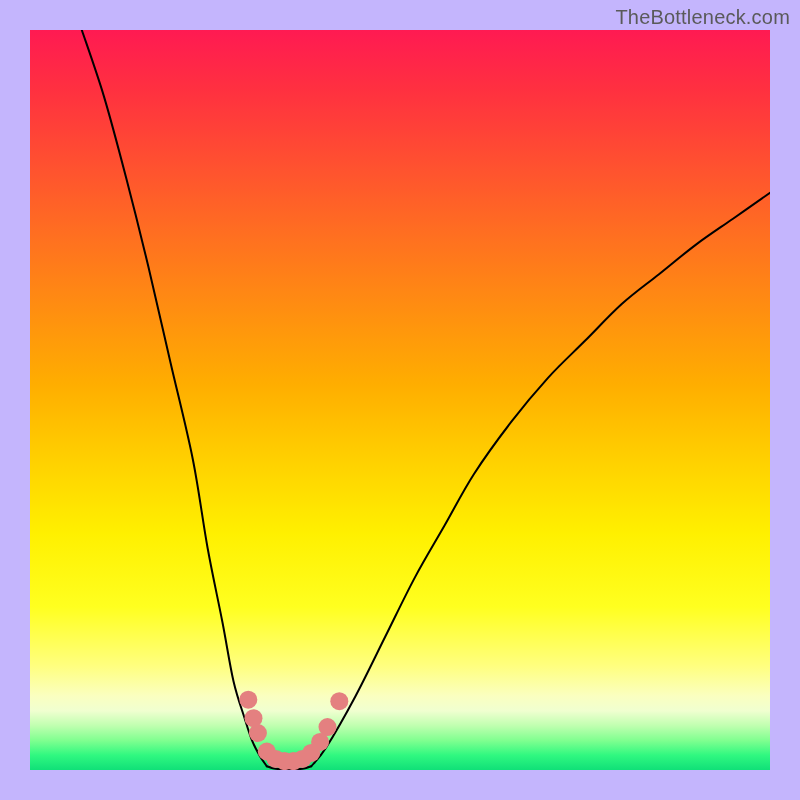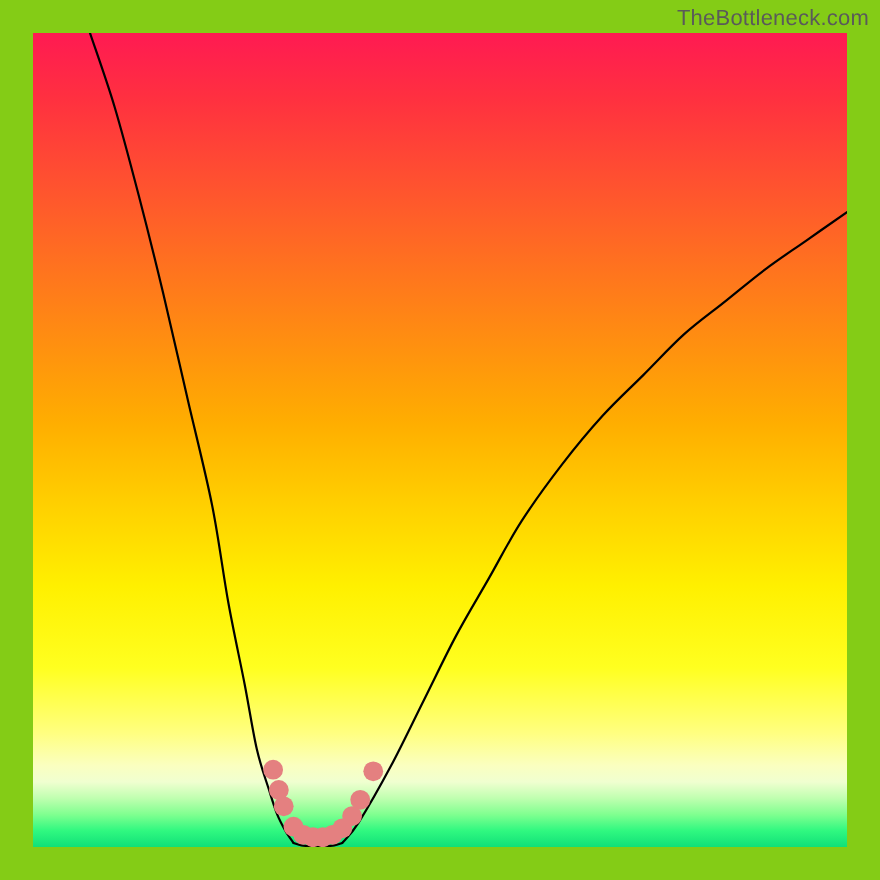--- a/index.html
+++ b/index.html
@@ -8,21 +8,21 @@
     width: 800px;
     height: 800px;
     overflow: hidden;
     background: #000;
     font-family: Arial, Helvetica, sans-serif;
   }
   .frame {
     position: relative;
     width: 800px;
     height: 800px;
-    background: #84cc16;
+    background: #c4b5fd;
   }
   .plot-area {
     position: absolute;
     left: 30px;
     top: 30px;
     width: 740px;
     height: 740px;
     background: linear-gradient(
       to bottom,
       #ff1a52 0%,

